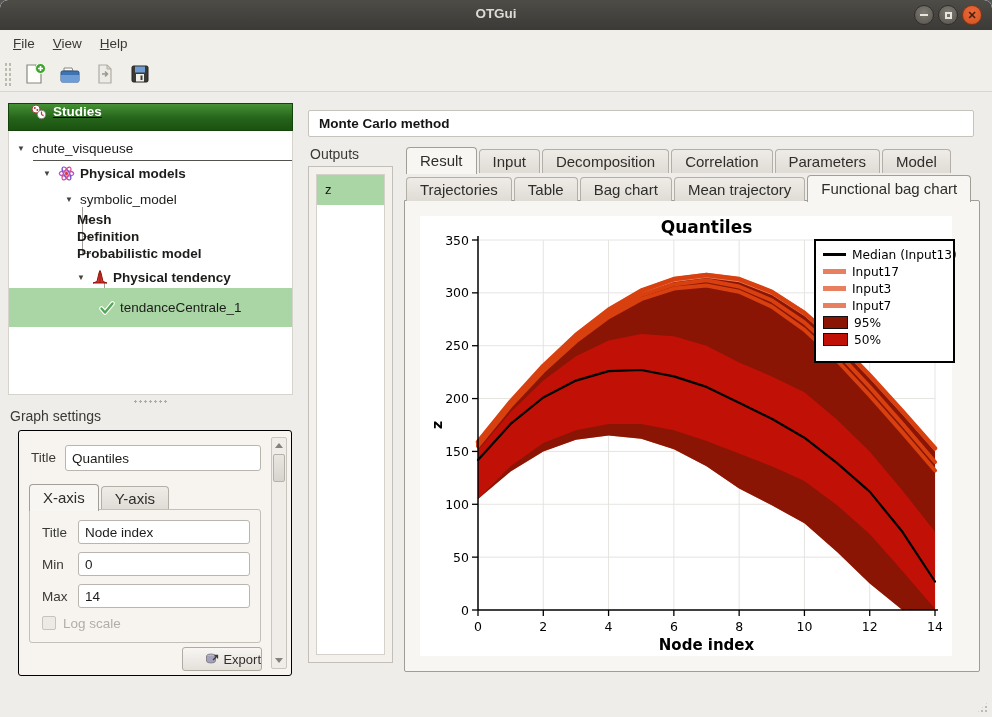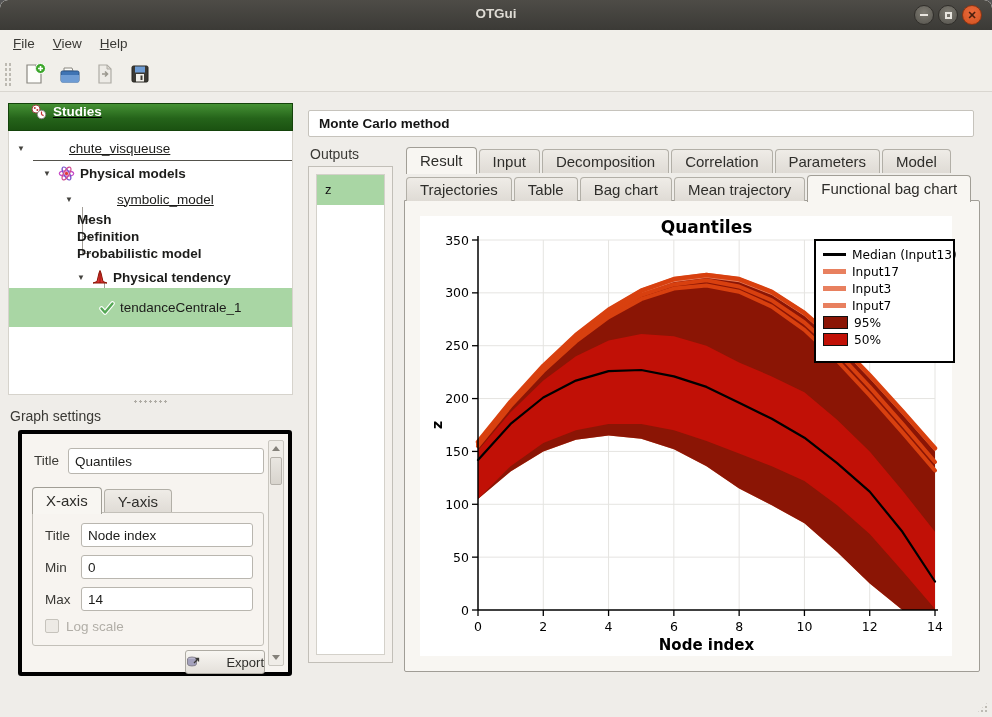--- a/index.html
+++ b/index.html
@@ -32,41 +32,41 @@
   .studies-header{position:absolute;left:8px;top:103px;width:285px;height:28px;box-sizing:border-box;
     background:linear-gradient(#459134,#25641A 55%,#1B5211);border:1px solid #14430B;
     display:flex;align-items:flex-start;gap:6px;padding-left:22px;text-decoration:underline;}
   .studies-header span{color:#FFFFFF;font-weight:bold;font-size:13.5px;}
   .tree{position:absolute;left:8px;top:131px;width:285px;height:264px;background:#FFFFFF;
     border:1px solid #D6D3CC;border-top:none;box-sizing:border-box;overflow:hidden;}
   .trow{position:absolute;left:0;right:0;display:flex;align-items:center;gap:5px;font-size:13.5px;color:#1C1C1A;}
   .trow.sel{background:#A9D6A4;}
   .trow .exp{font-size:8px;color:#44433F;width:10px;}
   .trow .lbl.b{font-weight:bold;}
-  .trow .lbl.u{text-decoration:underline;margin-left:37px;}
+  .trow .lbl.u{}
   .tsep{position:absolute;left:24px;right:0;height:1px;background:#54524C;}
   .branchline{position:absolute;background:#A39F98;}
 
   
   .splitter-dots{position:absolute;left:133px;top:399px;width:36px;height:5px;
     background-image:radial-gradient(#AEABA4 1px,transparent 1.2px);background-size:5px 5px;}
   .section-label{position:absolute;left:10px;top:408px;font-size:14px;color:#3A3935;}
   .groupbox{position:absolute;left:18px;top:430px;width:274px;height:246px;background:#F7F4F0;
-    border:4px solid #000000;border-radius:3px;box-sizing:border-box;}
+    border:1px solid #000000;border-radius:3px;box-sizing:border-box;}
   .fieldlab{position:absolute;font-size:13.5px;color:#3A3935;}
   .tinput{position:absolute;background:#FFFFFF;border:1px solid #B9B6AF;border-radius:3px;
     font-size:13.5px;color:#1C1C1A;padding:0 6px;box-sizing:border-box;font-family:"Liberation Sans",sans-serif;}
   .gs-tabbar{position:absolute;left:10px;top:52px;display:flex;align-items:flex-end;height:27px;}
   .gs-pane{position:absolute;left:10px;top:78px;width:232px;height:134px;background:#F7F4F0;
     border:1px solid #C3C0B9;border-radius:0 3px 3px 3px;box-sizing:border-box;}
   .checkbox{position:absolute;width:14px;height:14px;background:#EDEAE5;border:1px solid #C6C3BC;border-radius:2px;box-sizing:border-box;}
   .disabled-lab{color:#B1AEA7;}
   .export-btn{position:absolute;left:163px;top:216px;width:80px;height:24px;
     background:linear-gradient(#F8F6F2,#E4E0DA);border:1px solid #AEABA3;border-radius:3px;
-    display:flex;align-items:center;justify-content:space-between;gap:4px;font-size:13px;color:#2F2E2B;box-sizing:border-box;}
+    display:flex;align-items:center;justify-content:flex-end;gap:4px;font-size:13px;color:#2F2E2B;box-sizing:border-box;}
   .gs-scroll{position:absolute;right:4px;top:6px;width:16px;bottom:6px;background:#F0EDE8;
     border:1px solid #C9C6BF;border-radius:2px;box-sizing:border-box;}
   .sarrow{position:absolute;left:0;width:14px;height:13px;display:flex;align-items:center;justify-content:center;}
   .tri-up{width:0;height:0;border-left:4px solid transparent;border-right:4px solid transparent;border-bottom:5px solid #84817A;}
   .tri-dn{width:0;height:0;border-left:4px solid transparent;border-right:4px solid transparent;border-top:5px solid #84817A;}
   .sthumb{position:absolute;left:1px;right:1px;top:16px;height:28px;background:linear-gradient(#E9E6E1,#D8D4CD);
     border:1px solid #B5B1AA;border-radius:2px;box-sizing:border-box;}
 
   
   .method-box{position:absolute;left:308px;top:110px;width:666px;height:27px;background:#FFFFFF;

